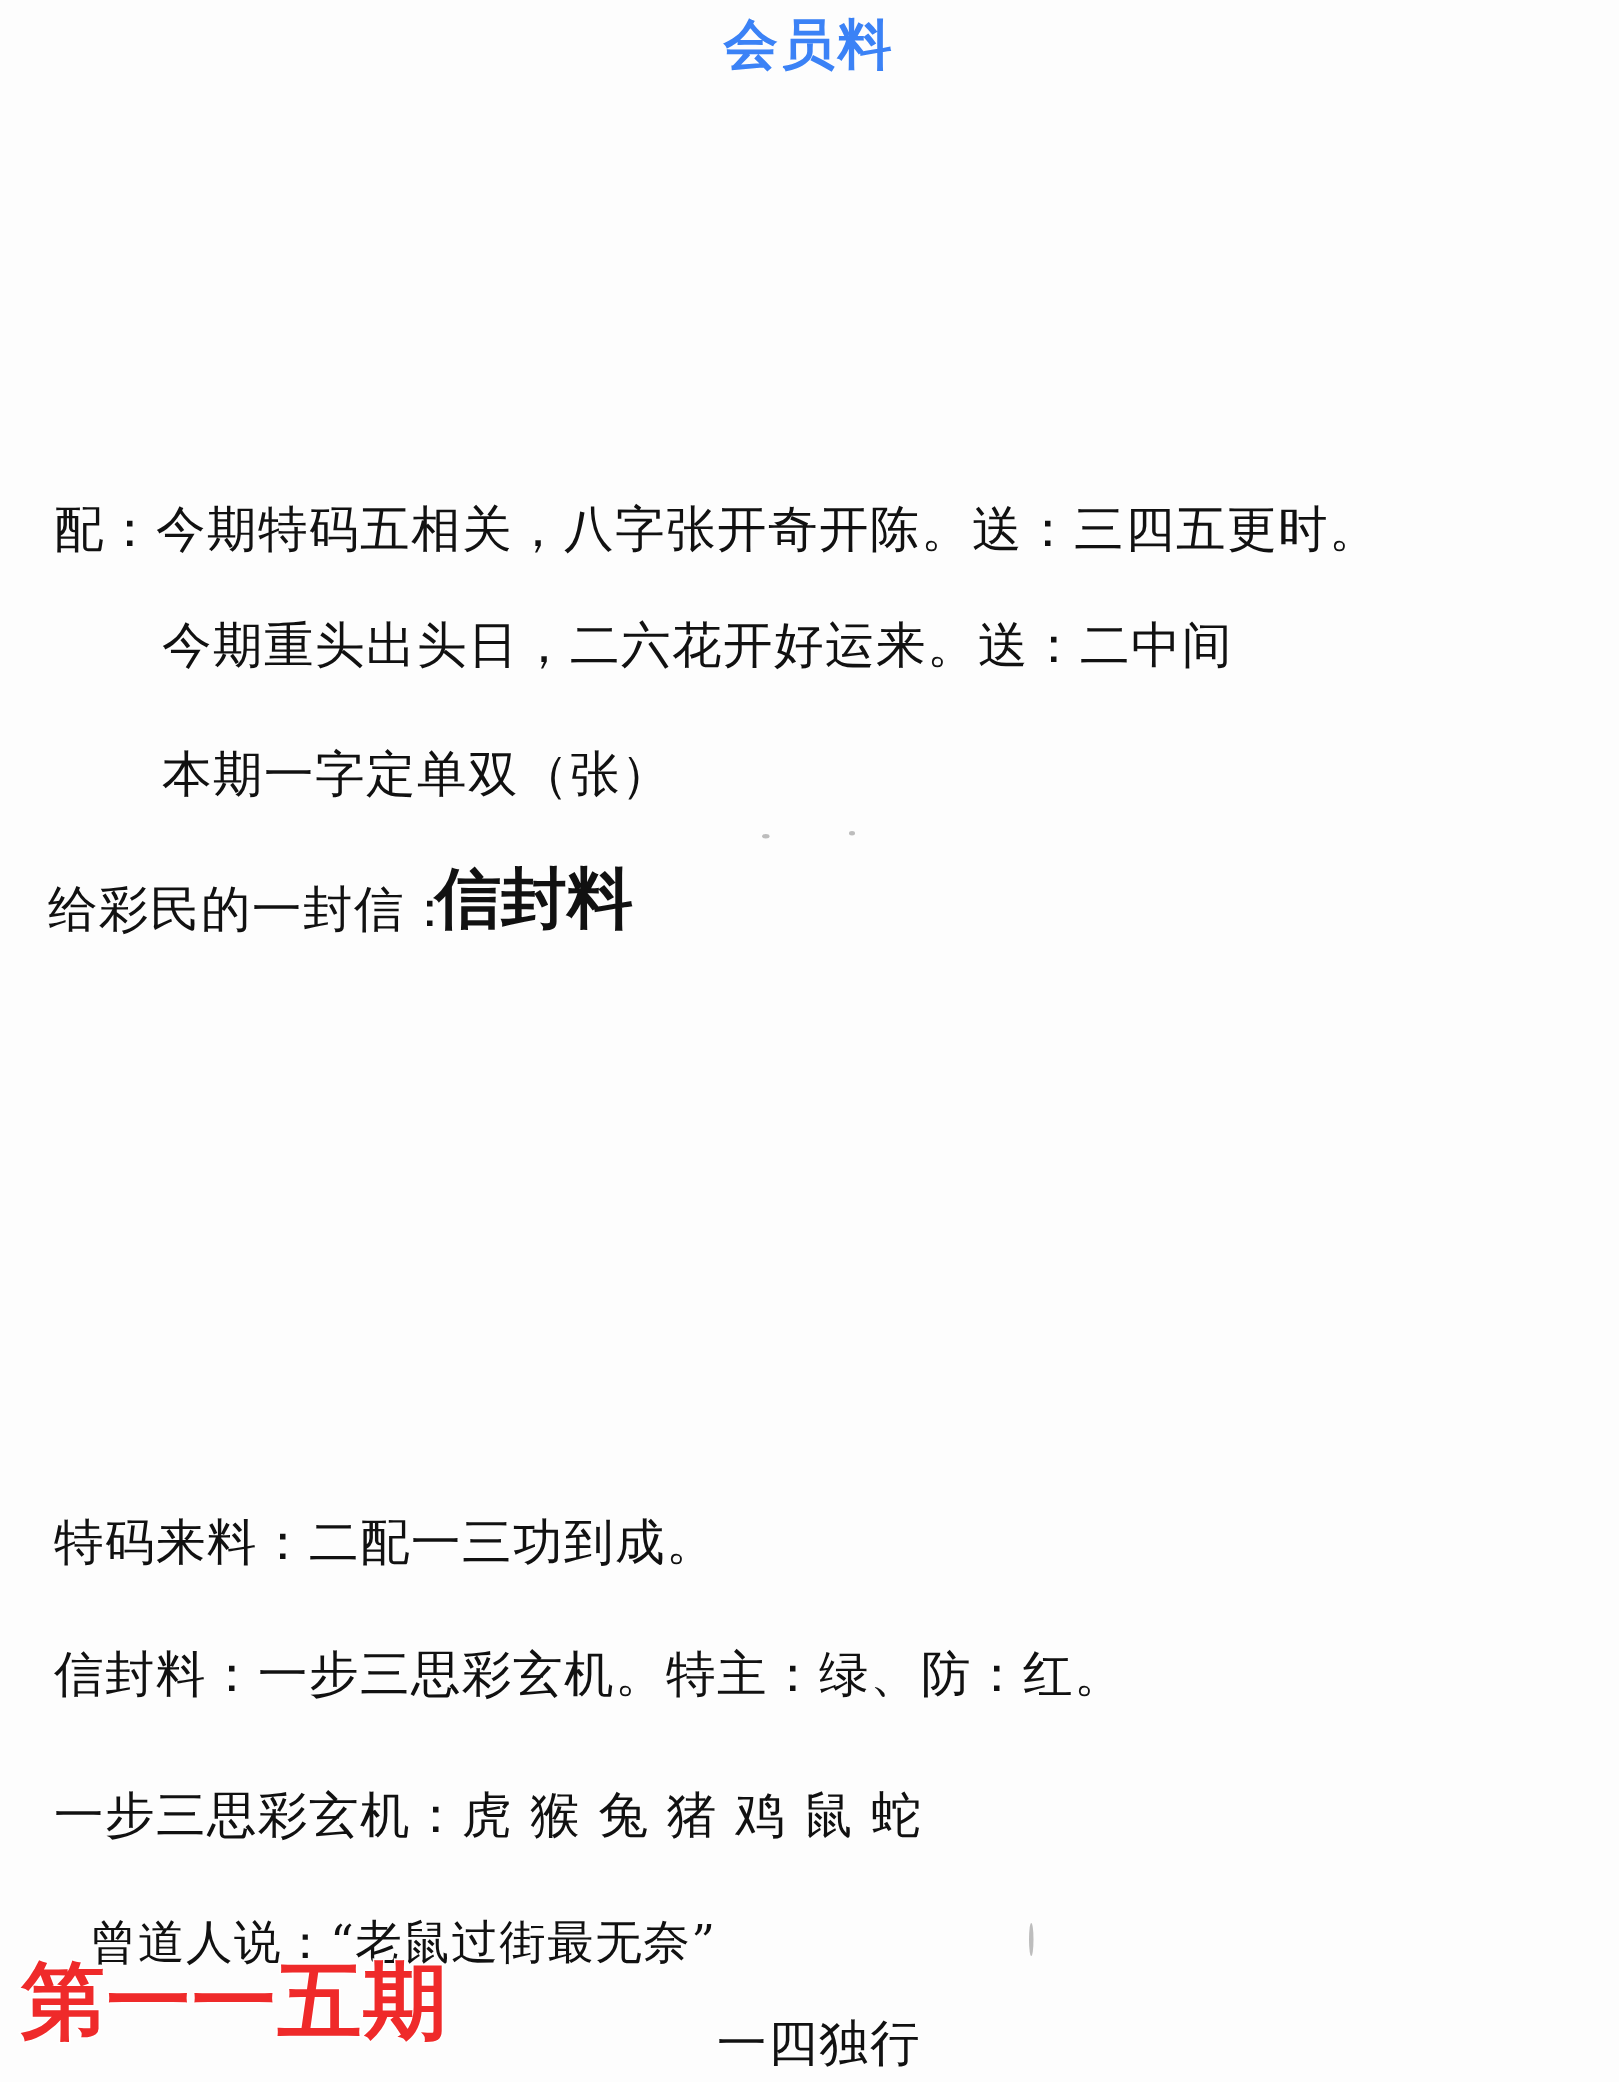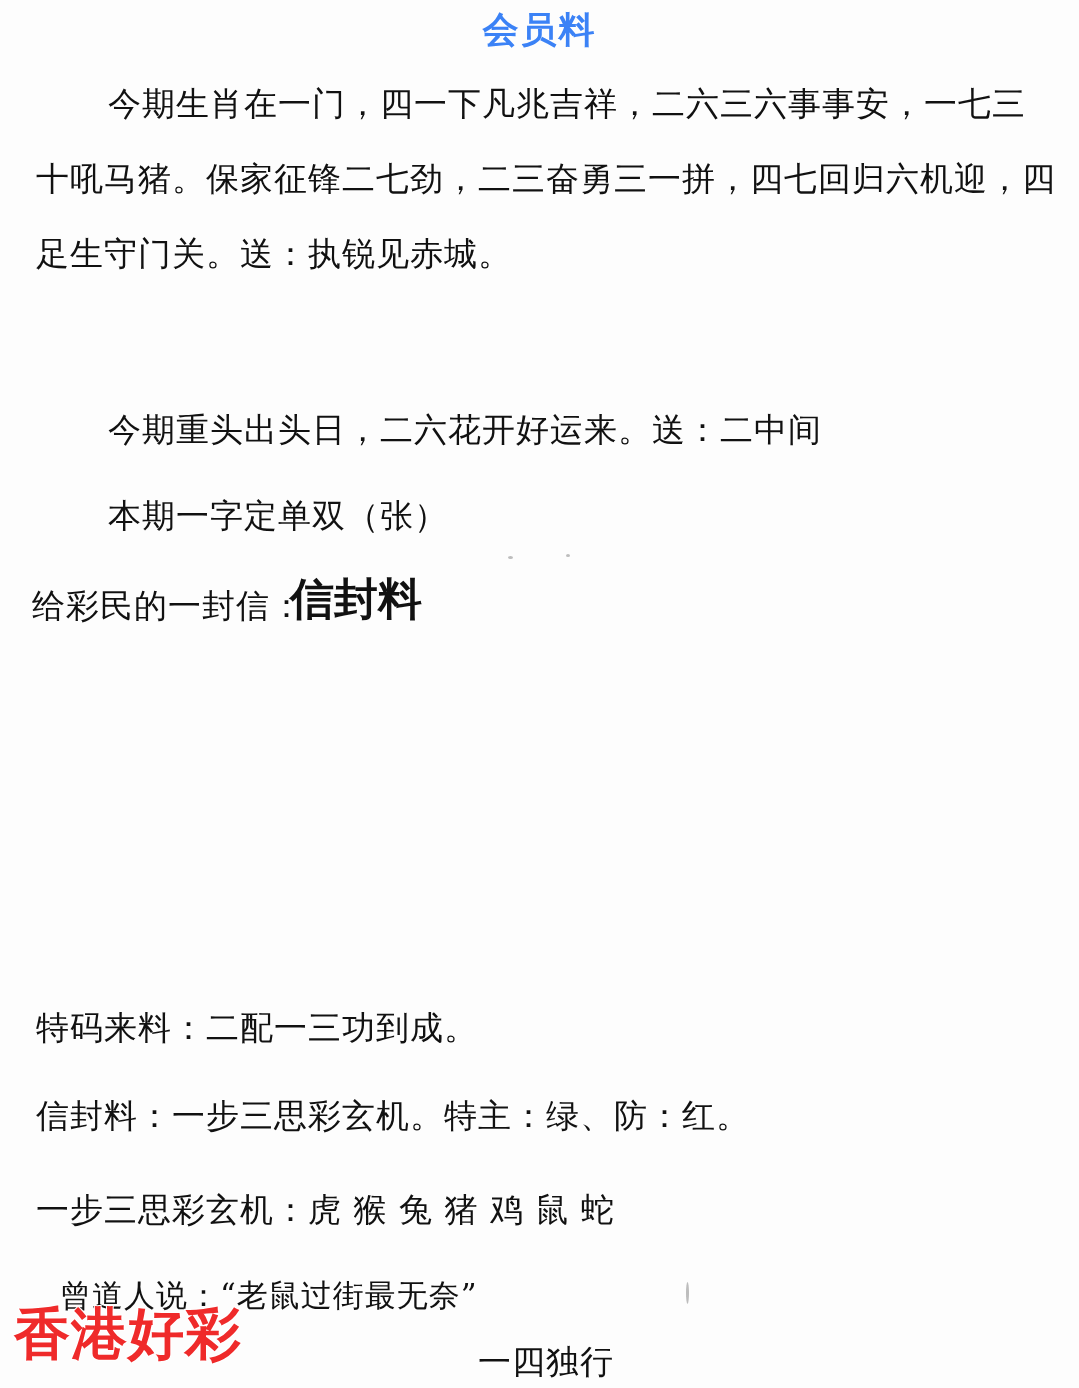--- a/index.html
+++ b/index.html
@@ -170,22 +170,22 @@
     border-radius: 50%;
   }
 </style>
 </head>
 <body>
 
 <div class="page">
 
   <div class="heading" id="member-heading">会员料</div>
 
-  <div class="para" id="member-body">今期生肖在一门，四一下凡兆吉祥，二六三六事事安，一七三十吼马猪。保家征锋二七劲，二三奋勇三一拼，四七回归六机迎，四足生守门关。送：执锐见赤城。</div>
-
+
+  <div class="para" id="member-line-pei">配：今期特码五相关，八字张开奇开陈。送：三四五更时。</div>
 
   <div class="para" id="member-line-today">今期重头出头日，二六花开好运来。送：二中间</div>
 
   <div class="para" id="member-line-benqi">本期一字定单双（张）</div>
 
   <div id="envelope-row">
     <div id="envelope-letter-label">给彩民的一封信：</div>
     <div id="envelope-heading">信封料</div>
   </div>
 
@@ -194,20 +194,20 @@
 
   <div class="para" id="special-line">特码来料：二配一三功到成。</div>
 
   <div class="para" id="zodiac-line">一步三思彩玄机：虎 猴 兔 猪 鸡 鼠 蛇</div>
 
   <div class="para" id="saying-line">曾道人说：“老鼠过街最无奈”</div>
 
   <div class="para" id="bottom-line">一四独行</div>
 
   <div id="watermark">
-    <span id="watermark-text">香港好彩</span>
+    <span id="watermark-text">第一一五期</span>
   </div>
 
   <div class="speck" style="left:508px; top:556px; width:5px; height:3px;"></div>
   <div class="speck" style="left:566px; top:554px; width:4px; height:3px;"></div>
   <div class="speck" style="left:686px; top:1282px; width:3px; height:22px;"></div>
 
 </div>
 
 </body></html>

